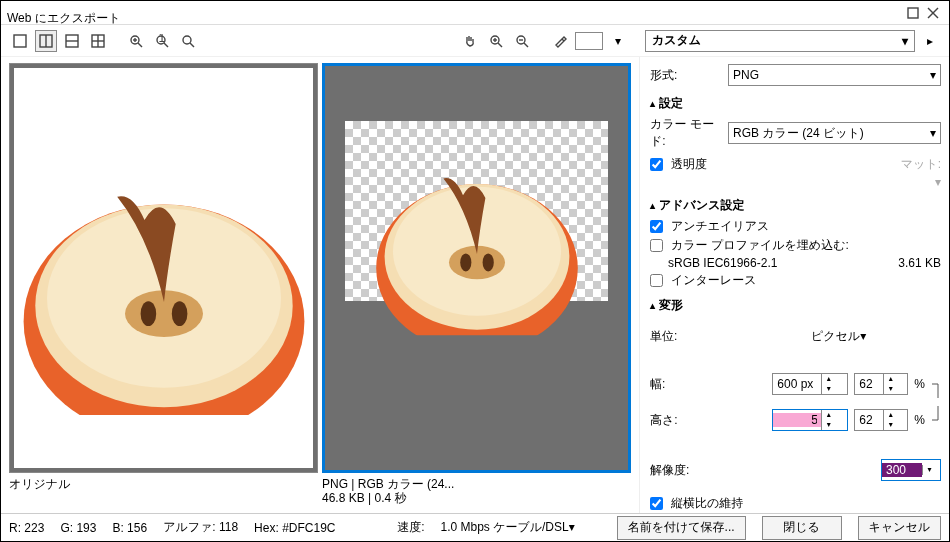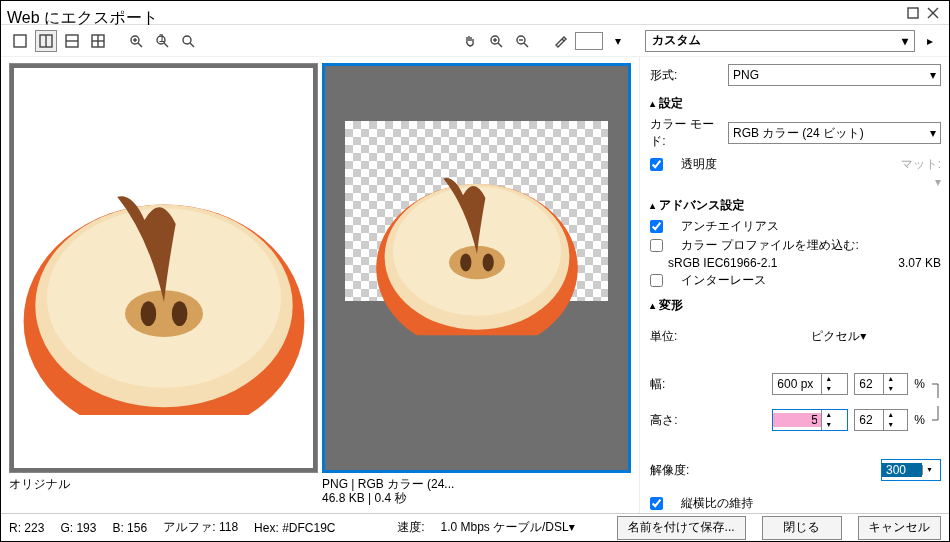--- a/index.html
+++ b/index.html
@@ -1,18 +1,18 @@
 <!DOCTYPE html>
 <html><head>
 <meta charset="utf-8">
 <style>
 * { box-sizing: border-box; margin: 0; padding: 0; font-family: "Yu Gothic UI", "Meiryo", sans-serif; font-size: 12px; }
 body { background: #fff; width: 950px; height: 542px; border: 1px solid #000; overflow: hidden; display: flex; flex-direction: column; }
 .titlebar { height: 24px; display: flex; align-items: center; padding: 0 6px; border-bottom: 1px solid #ddd; }
-.titlebar .title { flex: 1; font-size: 16px; margin-top: 12px; }
+.titlebar .title { flex: 1; font-size: 12px; margin-top: 12px; }
 .titlebar .winbtn { width: 20px; height: 20px; display: flex; align-items: center; justify-content: center; cursor: pointer; }
 .toolbar { height: 32px; display: flex; align-items: center; padding: 4px 8px; gap: 4px; border-bottom: 1px solid #f0f0f0; }
 .toolbar .tbtn { width: 22px; height: 22px; display: flex; align-items: center; justify-content: center; border: 1px solid transparent; cursor: pointer; }
 .toolbar .tbtn.active { border: 1px solid #888; background: #eee; }
 .toolbar .sep { width: 8px; }
 .toolbar .spacer { flex: 1; }
 .toolbar .colorswatch { width: 28px; height: 18px; border: 1px solid #888; background: #fff; }
 .toolbar .preset { height: 22px; border: 1px solid #888; padding: 0 6px; display: flex; align-items: center; gap: 6px; min-width: 270px; font-weight: bold; }
 .toolbar .preset .dd { margin-left: auto; }
 .mainrow { flex: 1; display: flex; overflow: hidden; }
@@ -30,21 +30,21 @@
   linear-gradient(45deg, transparent 75%, #ccc 75%),
   linear-gradient(-45deg, transparent 75%, #ccc 75%);
   background-size: 16px 16px; background-position: 0 0, 0 8px, 8px -8px, -8px 0; background-color: #fff; }
 .rightpanel { width: 310px; border-left: 1px solid #eee; padding: 6px 8px 6px 10px; overflow-y: auto; }
 .row { display: flex; align-items: center; min-height: 24px; margin-bottom: 4px; }
 .row .lab { width: 78px; }
 .row select, .row .combo { flex: 1; height: 22px; border: 1px solid #888; background: #fff; padding: 0 4px; display: flex; align-items: center; }
 .row .combo .dd { margin-left: auto; }
 .section { display: flex; align-items: center; font-weight: bold; margin: 8px 0 4px; }
 .section .tri { margin-right: 4px; font-size: 10px; }
-.chk { display: flex; align-items: center; gap: 18px; margin: 2px 0; }
+.chk { display: flex; align-items: center; gap: 8px; margin: 2px 0; }
 .chk input { width: 13px; height: 13px; }
 .spin { display: flex; align-items: center; border: 1px solid #888; height: 22px; width: 76px; }
 .spin input { border: 0; width: 48px; padding: 0 4px; font-size: 12px; outline: none; }
 .spin .arrows { display: flex; flex-direction: column; width: 14px; border-left: 1px solid #888; }
 .spin .arrows span { height: 10px; font-size: 8px; text-align: center; line-height: 10px; cursor: pointer; }
 .spin.focus { border: 1px solid #0078d7; }
 .unitrow { display: flex; align-items: center; gap: 6px; margin: 14px 0; }
 .unitrow .lab { width: 60px; }
 .statusbar { height: 28px; border-top: 1px solid #ccc; display: flex; align-items: center; padding: 0 8px; gap: 16px; }
 .btn { height: 24px; min-width: 80px; border: 1px solid #888; background: #f4f4f4; padding: 0 10px; cursor: pointer; }
@@ -240,21 +240,21 @@
     <label class="chk">
         <input type="checkbox" checked="" style="">
         <span>アンチエイリアス</span>
       </label>
     <label class="chk">
         <input type="checkbox" style="">
         <span>カラー プロファイルを埋め込む:</span>
       </label>
     <div class="srgbrow">
       <span>sRGB IEC61966-2.1</span>
-      <span>3.07 KB</span>
+      <span>3.61 KB</span>
     </div>
     <label class="chk">
         <input type="checkbox" style="">
         <span>インターレース</span>
       </label>
 
     <div class="section">
         <span class="tri">▴</span>
         <span>変形</span>
       </div>
@@ -309,21 +309,21 @@
       <div class="lockbracket">
         <svg width="10" height="44" viewBox="0 0 10 44" stroke="#555" fill="none">
             <path d="M2 4 H8 V18 M8 26 V40 H2"></path>
           </svg>
       </div>
     </div>
     <div class="unitrow">
       <span class="lab">解像度:</span>
       <span style="flex:1"></span>
       <div class="spin focus" style="width:60px">
-          <input style="width: 40px; background: #0369a1; color: rgb(255, 255, 255);" value="300">
+          <input style="width: 40px; background: #701a75; color: rgb(255, 255, 255);" value="300">
           <div class="arrows">
             <span>▾</span>
           </div>
         </div>
     </div>
     <label class="chk">
         <input type="checkbox" checked="" style="">
         <span>縦横比の維持</span>
       </label>
   </div>

